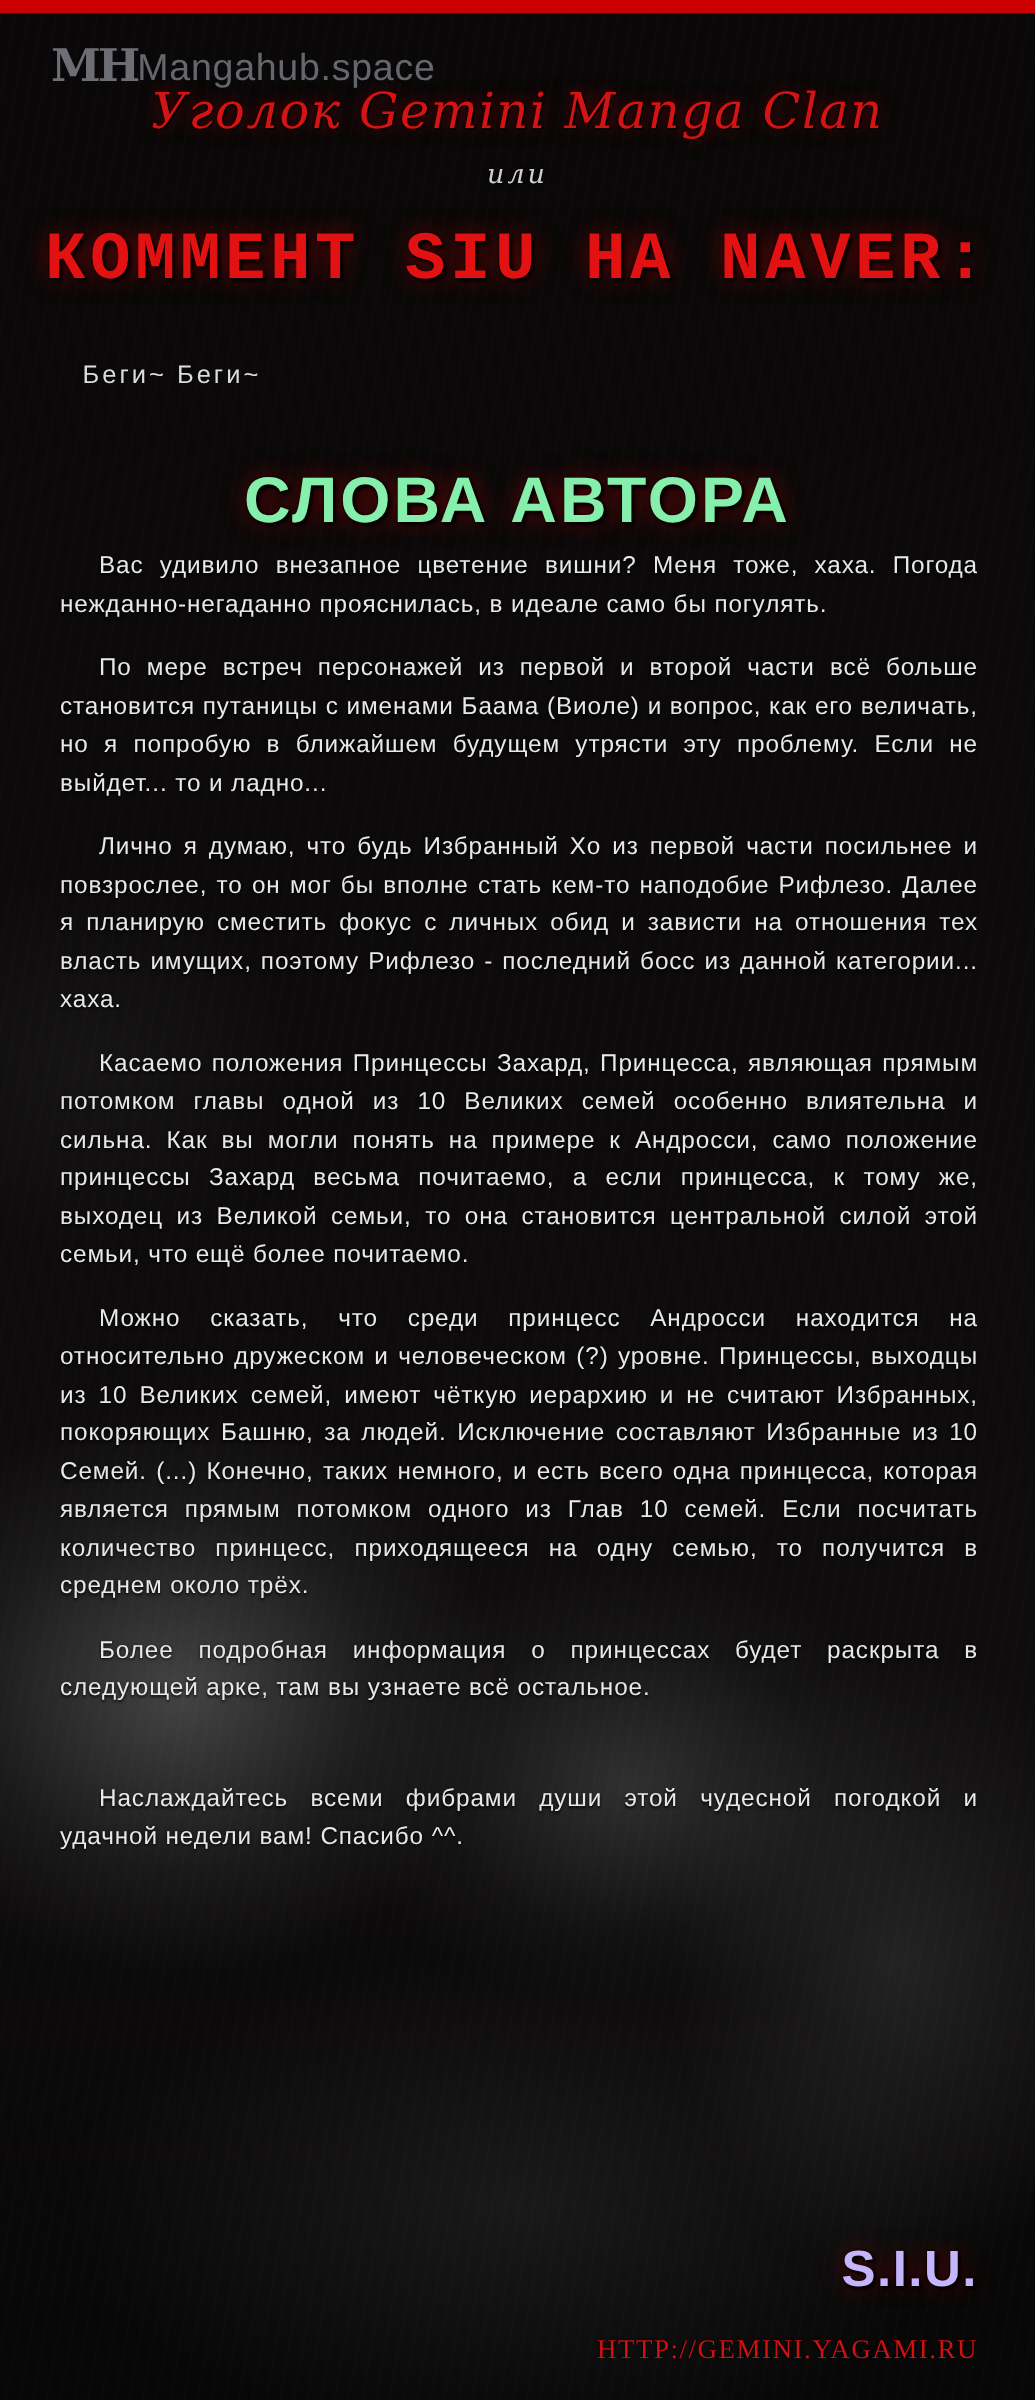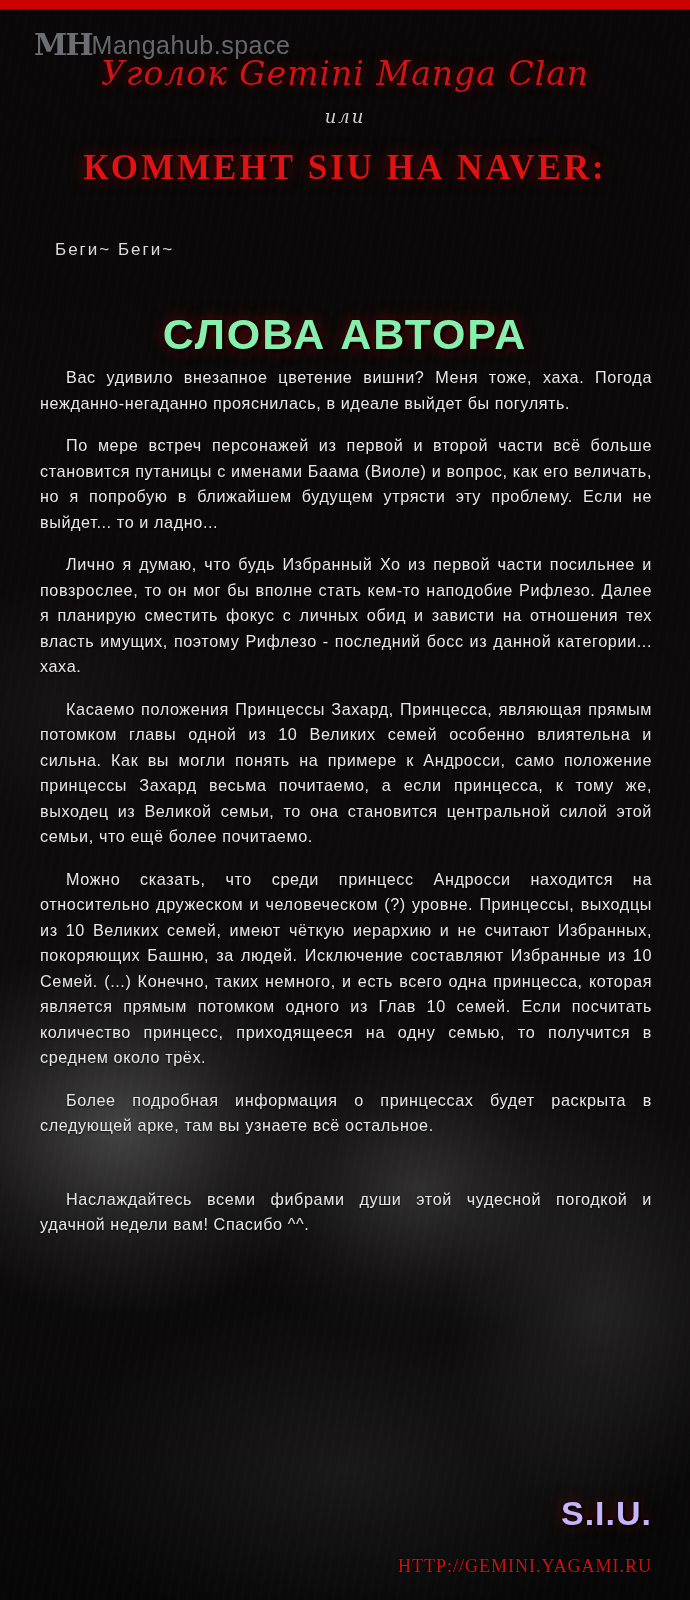--- a/index.html
+++ b/index.html
@@ -96,23 +96,23 @@
     top: 106px;
     font-family: "DejaVu Serif", serif;
     font-size: 18px;
     font-style: italic;
     color: #cfcfcf;
     letter-spacing: 2px;
     text-shadow: 0 0 4px #000;
   }
   .comment-title {
     top: 148px;
-    font-family: Liberation Serif, serif;
-    font-weight: bold;
-    font-size: 35px;
+    font-family: Liberation Mono, monospace;
+    font-weight: bold;
+    font-size: 45px;
     color: #e21212;
     letter-spacing: 3px;
     text-shadow:
       0 0 1px #000,
       2px 2px 3px #000,
       0 0 16px rgba(190,0,0,0.6);
   }
   .begi {
     position: absolute;
     top: 240px;
@@ -195,21 +195,21 @@
 
   <div class="heading-block clan-title">Уголок Gemini Manga Clan</div>
   <div class="heading-block ili">или</div>
   <div class="heading-block comment-title">КОММЕНТ SIU НА NAVER:</div>
 
   <div class="begi">Беги~ Беги~</div>
 
   <div class="heading-block author-words">СЛОВА АВТОРА</div>
 
   <div class="body-text">
-    <p>Вас удивило внезапное цветение вишни? Меня тоже, хаха. Погода нежданно-негаданно прояснилась, в идеале выйдет бы погулять.</p>
+    <p>Вас удивило внезапное цветение вишни? Меня тоже, хаха. Погода нежданно-негаданно прояснилась, в идеале само бы погулять.</p>
     <p>По мере встреч персонажей из первой и второй части всё больше становится путаницы с именами Баама (Виоле) и вопрос, как его величать, но я попробую в ближайшем будущем утрясти эту проблему. Если не выйдет... то и ладно...</p>
     <p>Лично я думаю, что будь Избранный Хо из первой части посильнее и повзрослее, то он мог бы вполне стать кем-то наподобие Рифлезо. Далее я планирую сместить фокус с личных обид и зависти на отношения тех власть имущих, поэтому Рифлезо - последний босс из данной категории... хаха.</p>
     <p>Касаемо положения Принцессы Захард, Принцесса, являющая прямым потомком главы одной из 10 Великих семей особенно влиятельна и сильна. Как вы могли понять на примере к Андросси, само положение принцессы Захард весьма почитаемо, а если принцесса, к тому же, выходец из Великой семьи, то она становится центральной силой этой семьи, что ещё более почитаемо.</p>
     <p>Можно сказать, что среди принцесс Андросси находится на относительно дружеском и человеческом (?) уровне. Принцессы, выходцы из 10 Великих семей, имеют чёткую иерархию и не считают Избранных, покоряющих Башню, за людей. Исключение составляют Избранные из 10 Семей. (...) Конечно, таких немного, и есть всего одна принцесса, которая является прямым потомком одного из Глав 10 семей. Если посчитать количество принцесс, приходящееся на одну семью, то получится в среднем около трёх.</p>
     <p>Более подробная информация о принцессах будет раскрыта в следующей арке, там вы узнаете всё остальное.</p>
     <p>Наслаждайтесь всеми фибрами души этой чудесной погодкой и удачной недели вам! Спасибо ^^.</p>
   </div>
 
   <div class="signature">S.I.U.</div>
   <div class="site-url">HTTP://GEMINI.YAGAMI.RU</div>

